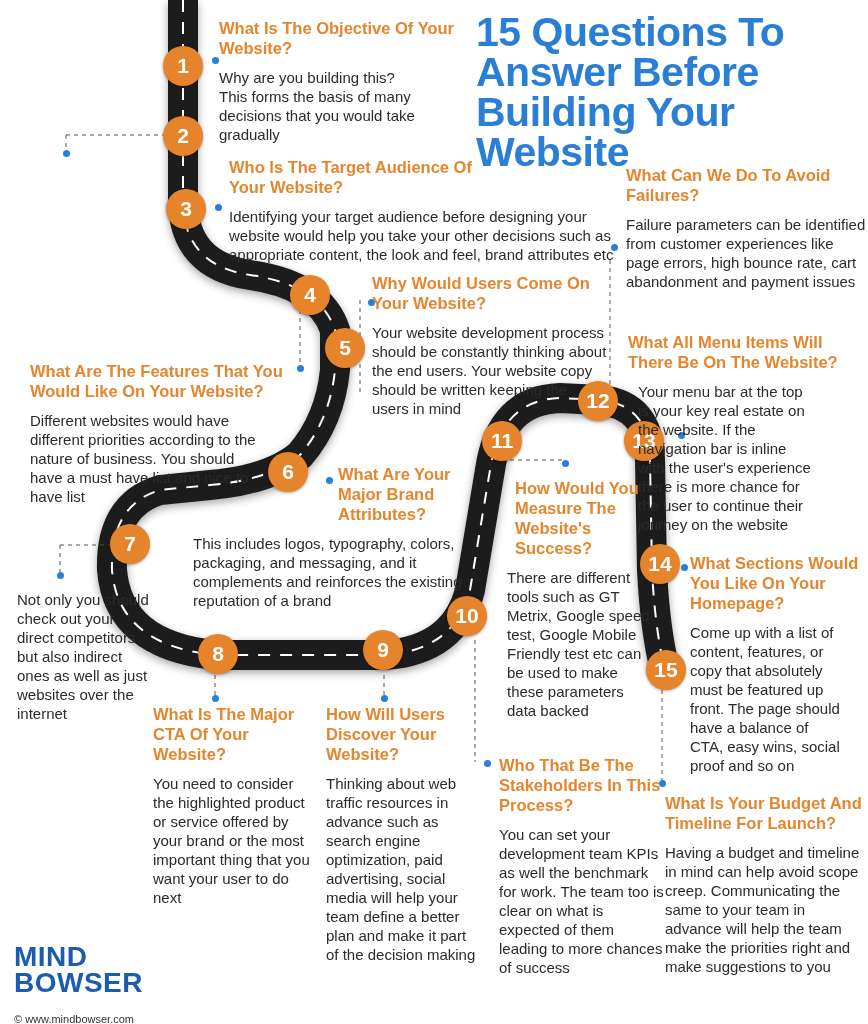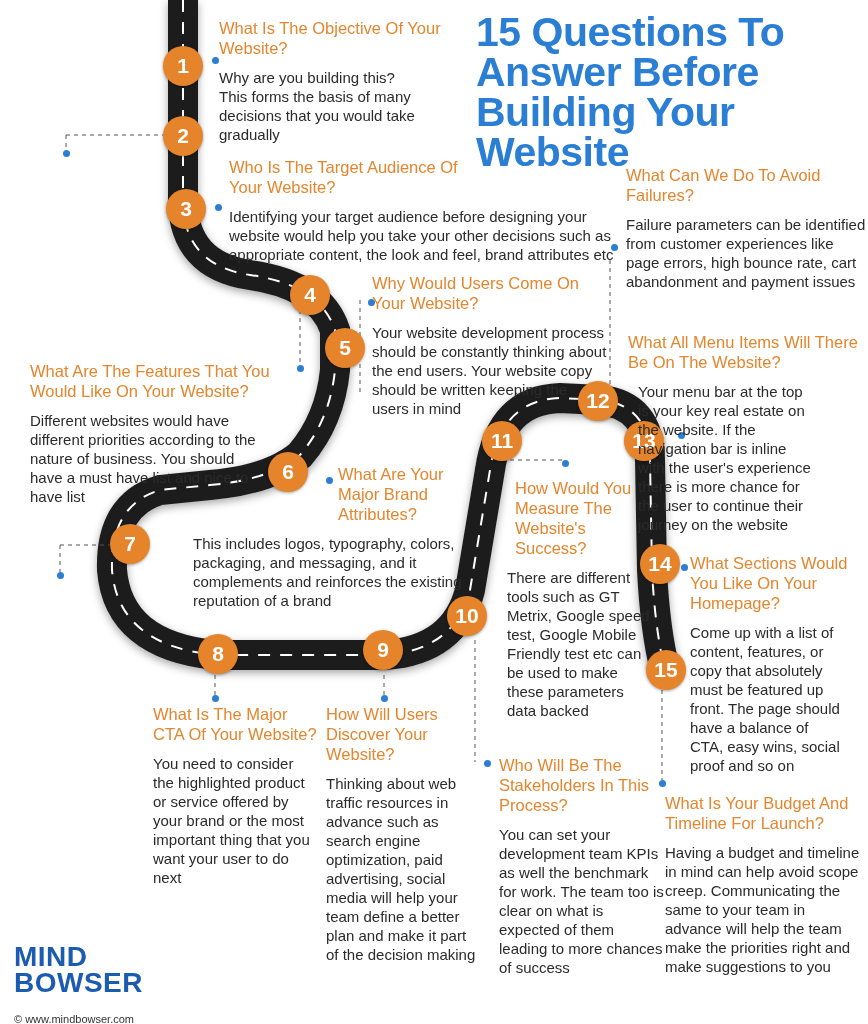--- a/index.html
+++ b/index.html
@@ -2,21 +2,21 @@
 <html><head>
 <meta charset="utf-8">
 <style>
   html, body { margin:0; padding:0; }
   body { width:868px; height:1024px; background:#ffffff; position:relative; overflow:hidden;
          font-family:"Liberation Sans", "DejaVu Sans", sans-serif; color:#2b2b2b; }
   #road { position:absolute; left:0; top:0; width:868px; height:1024px; }
   .title { position:absolute; left:476px; top:12px; width:390px; color:#2a7fd4;
            font-size:41px; line-height:40px; font-weight:bold; letter-spacing:-0.5px; }
   .block { position:absolute; }
-  .q { color:#e4862e; font-weight:normal; font-size:16.5px; line-height:20px; }
+  .q { color:#e4862e; font-weight:bold; font-size:16.5px; line-height:20px; }
   .a { color:#2b2b2b; font-size:15px; line-height:19px; margin-top:10px; }
   .marker { position:absolute; width:40px; height:40px; border-radius:50%; background:#e5842a;
             color:#fff; font-weight:bold; font-size:21px; text-align:center; line-height:40px;
             box-shadow:0 1px 3px rgba(0,0,0,.35); }
   .dot { position:absolute; width:7px; height:7px; border-radius:50%; background:#2a7fd4; }
   .logo { position:absolute; left:14px; top:944px; }
   .logo-line { color:#1b5bb0; font-weight:bold; font-size:28px; line-height:26px; letter-spacing:0.5px; }
   .logo-url { font-size:11px; color:#333; margin-top:17px; }
 </style>
 </head>
@@ -102,34 +102,35 @@
   <div class="q">Why Would Users Come On Your Website?</div>
   <div class="a">Your website development process should be constantly thinking about the end users. Your website copy should be written keeping the users in mind</div>
 </div>
 
 <div class="block" style="left:193px;top:464px;width:280px">
   <div class="q" style="margin-left:145px;width:130px">What Are Your Major Brand Attributes?</div>
   <div class="a">This includes logos, typography, colors, packaging, and messaging, and it complements and reinforces the existing reputation of a brand</div>
 </div>
 
 <div class="block" style="left:17px;top:580px;width:132px">
+  <div class="a">Not only you should check out your direct competitors but also indirect ones as well as just websites over the internet</div>
 </div>
 
 <div class="block" style="left:153px;top:704px;width:165px">
   <div class="q">What Is The Major CTA Of Your Website?</div>
   <div class="a">You need to consider the highlighted product or service offered by your brand or the most important thing that you want your user to do next</div>
 </div>
 
 <div class="block" style="left:326px;top:704px;width:150px">
   <div class="q">How Will Users Discover Your Website?</div>
   <div class="a">Thinking about web traffic resources in advance such as search engine optimization, paid advertising, social media will help your team define a better plan and make it part of the decision making</div>
 </div>
 
 <div class="block" style="left:499px;top:755px;width:165px">
-  <div class="q">Who Will Be The Stakeholders In This Process?</div>
+  <div class="q">Who That Be The Stakeholders In This Process?</div>
   <div class="a">You can set your development team KPIs as well the benchmark for work. The team too is clear on what is expected of them leading to more chances of success</div>
 </div>
 
 <div class="block" style="left:515px;top:478px;width:140px">
   <div class="q">How Would You Measure The Website's Success?</div>
   <div class="a" style="margin-left:-8px">There are different tools such as GT Metrix, Google speed test, Google Mobile Friendly test etc can be used to make these parameters data backed</div>
 </div>
 
 <div class="block" style="left:626px;top:165px;width:240px">
   <div class="q">What Can We Do To Avoid Failures?</div>

